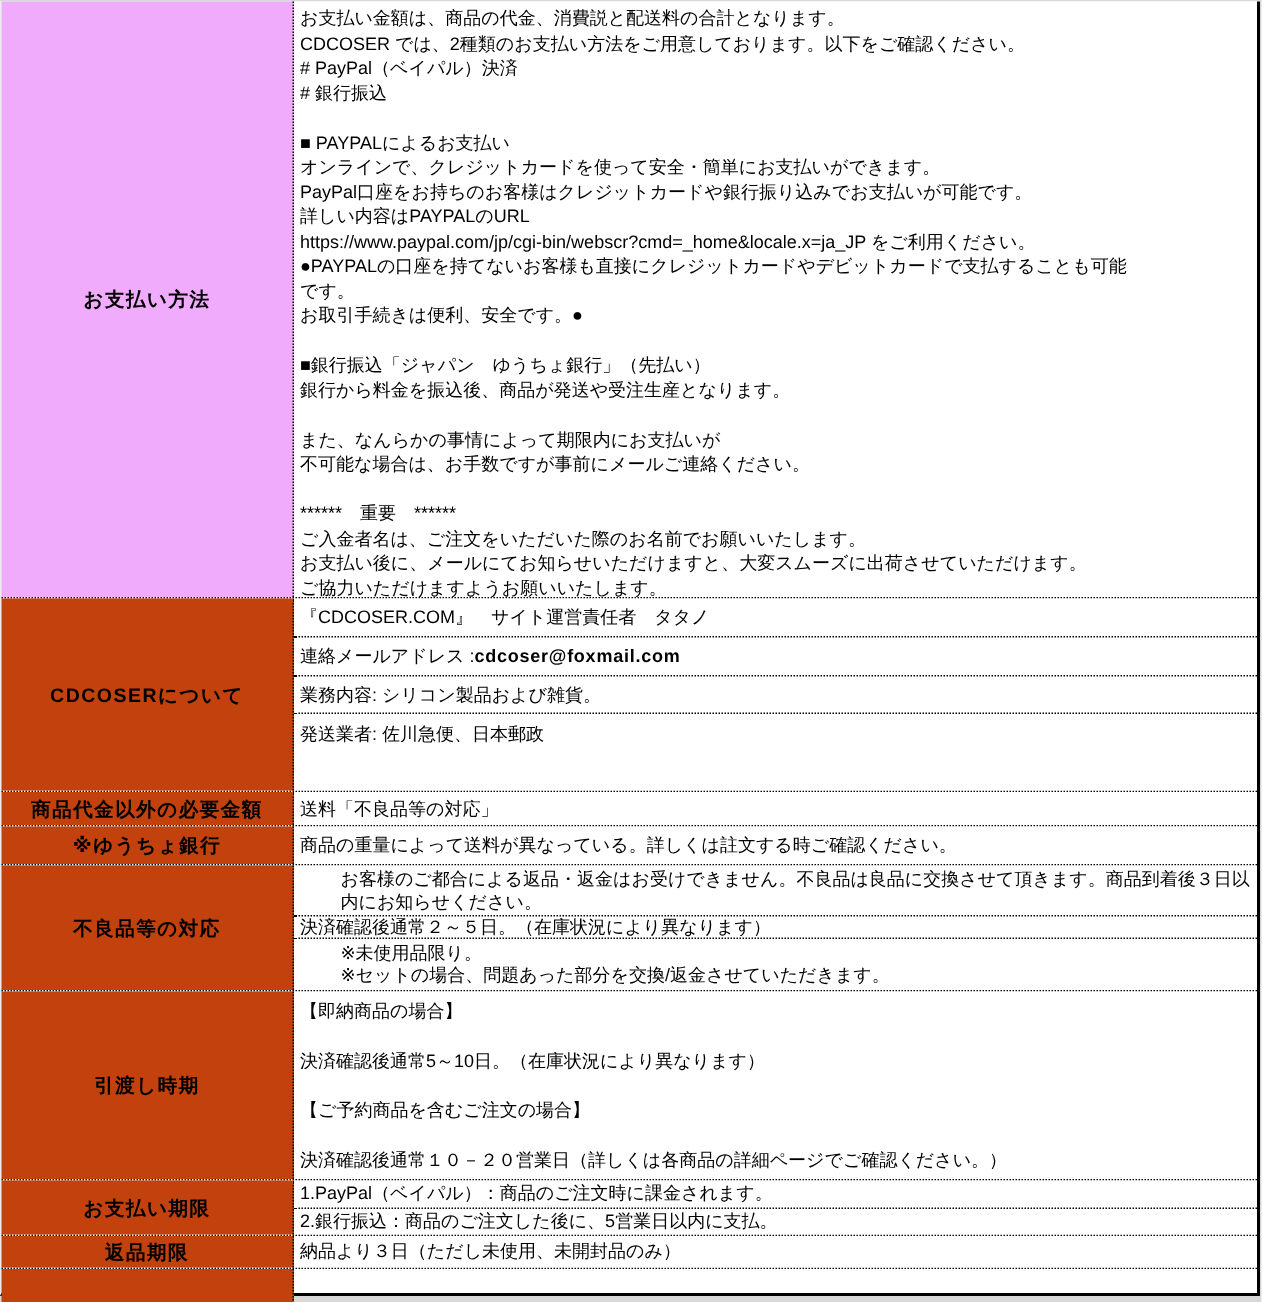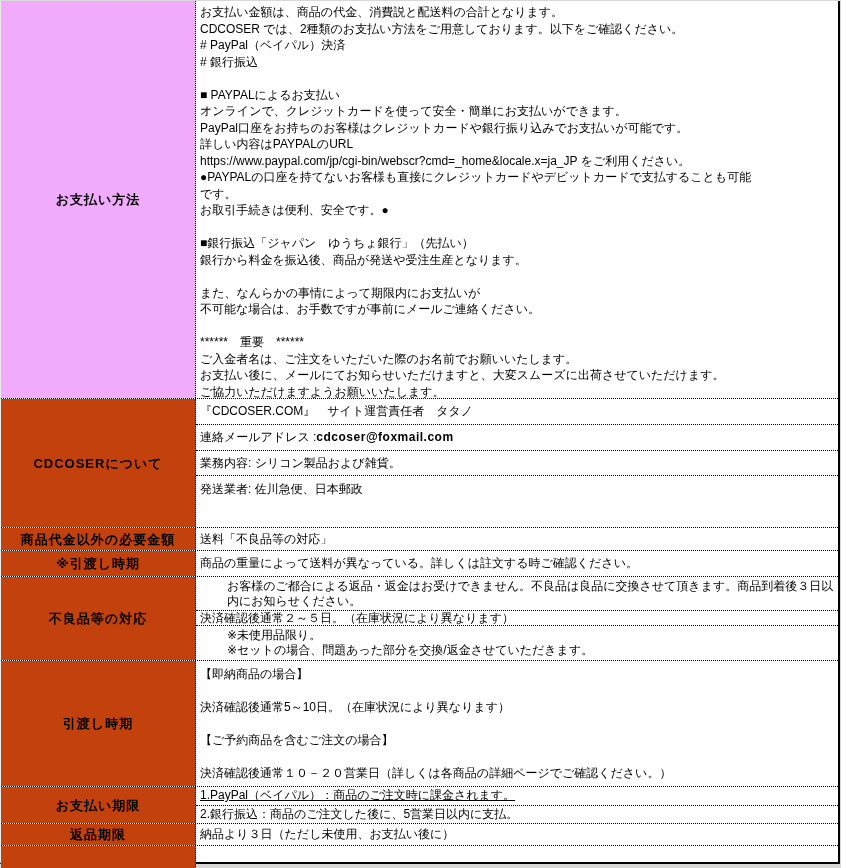--- a/index.html
+++ b/index.html
@@ -76,21 +76,21 @@
   .r3{height:26px;}
   .r4{height:84px;}
   .r5{height:126px;}
   .r6{height:37px;}
   .r7{height:22px;}
   .r8{height:16px;flex-direction:column;}
   .s26{height:26px;}
   .s25{height:25px;}
   .s34{height:34px;}
   .s16{height:16px;}
-  .s19{height:19px;text-decoration:underline;}
+  .s19{height:19px;}
   .s18{height:18px;}
 </style>
 </head>
 <body>
 
 <div class="page">
   <div class="sheet">
 
     <div class="row r0">
       <div class="hcell white">
@@ -143,21 +143,21 @@
       <div class="hcell">
         <span>商品代金以外の必要金額</span>
       </div>
       <div class="dcell">
         <div class="subcell" style="flex:1">送料「不良品等の対応」</div>
       </div>
     </div>
 
     <div class="row r3">
       <div class="hcell">
-        <span>※引渡し時期</span>
+        <span>※ゆうちょ銀行</span>
       </div>
       <div class="dcell">
         <div class="subcell" style="flex:1">商品の重量によって送料が異なっている。詳しくは註文する時ご確認ください。</div>
       </div>
     </div>
 
     <div class="row r4">
       <div class="hcell">
         <span>不良品等の対応</span>
       </div>
@@ -192,21 +192,21 @@
         <div class="subcell s19">1.PayPal（ベイパル）：商品のご注文時に課金されます。</div>
         <div class="subcell s18">2.銀行振込：商品のご注文した後に、5営業日以内に支払。</div>
       </div>
     </div>
 
     <div class="row r7">
       <div class="hcell">
         <span>返品期限</span>
       </div>
       <div class="dcell">
-        <div class="subcell" style="flex:1">納品より３日（ただし未使用、お支払い後に）</div>
+        <div class="subcell" style="flex:1">納品より３日（ただし未使用、未開封品のみ）</div>
       </div>
     </div>
 
     <div class="row r8">
       <div class="hcell">
         <span>返品時の送料</span>
       </div>
       <div class="dcell">
         <div class="subcell" style="flex:1">不良品、誤配時の送料については当社負担。クーリングオフの送料はお客様負担。</div>
       </div>

